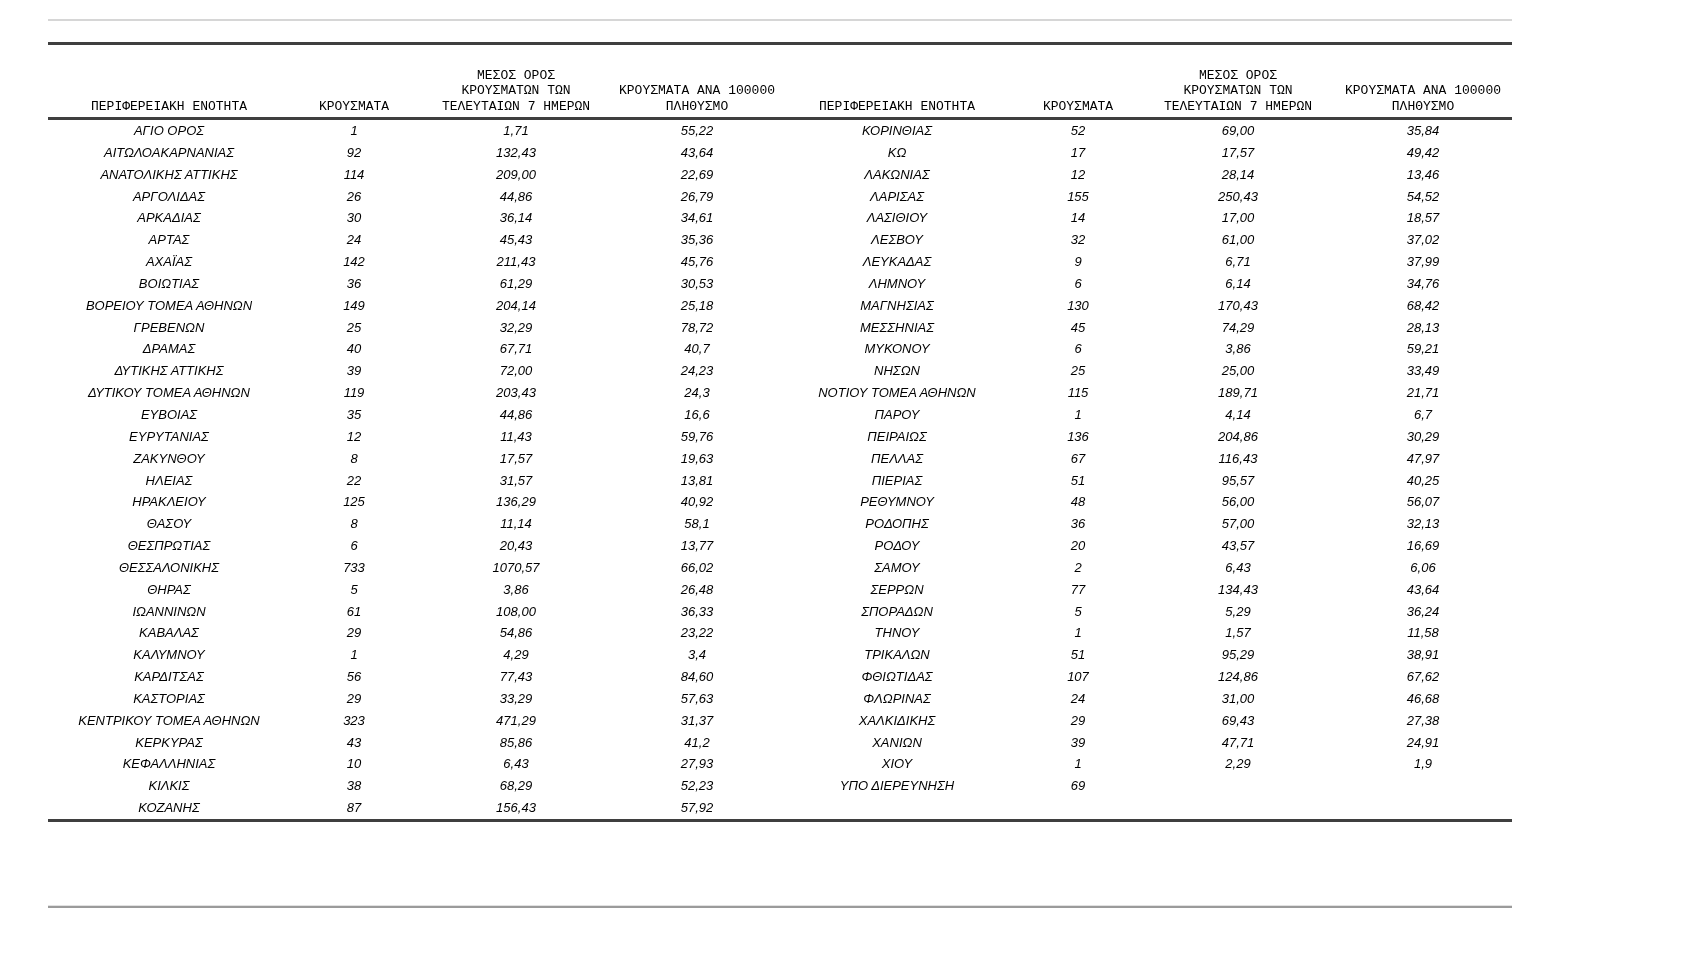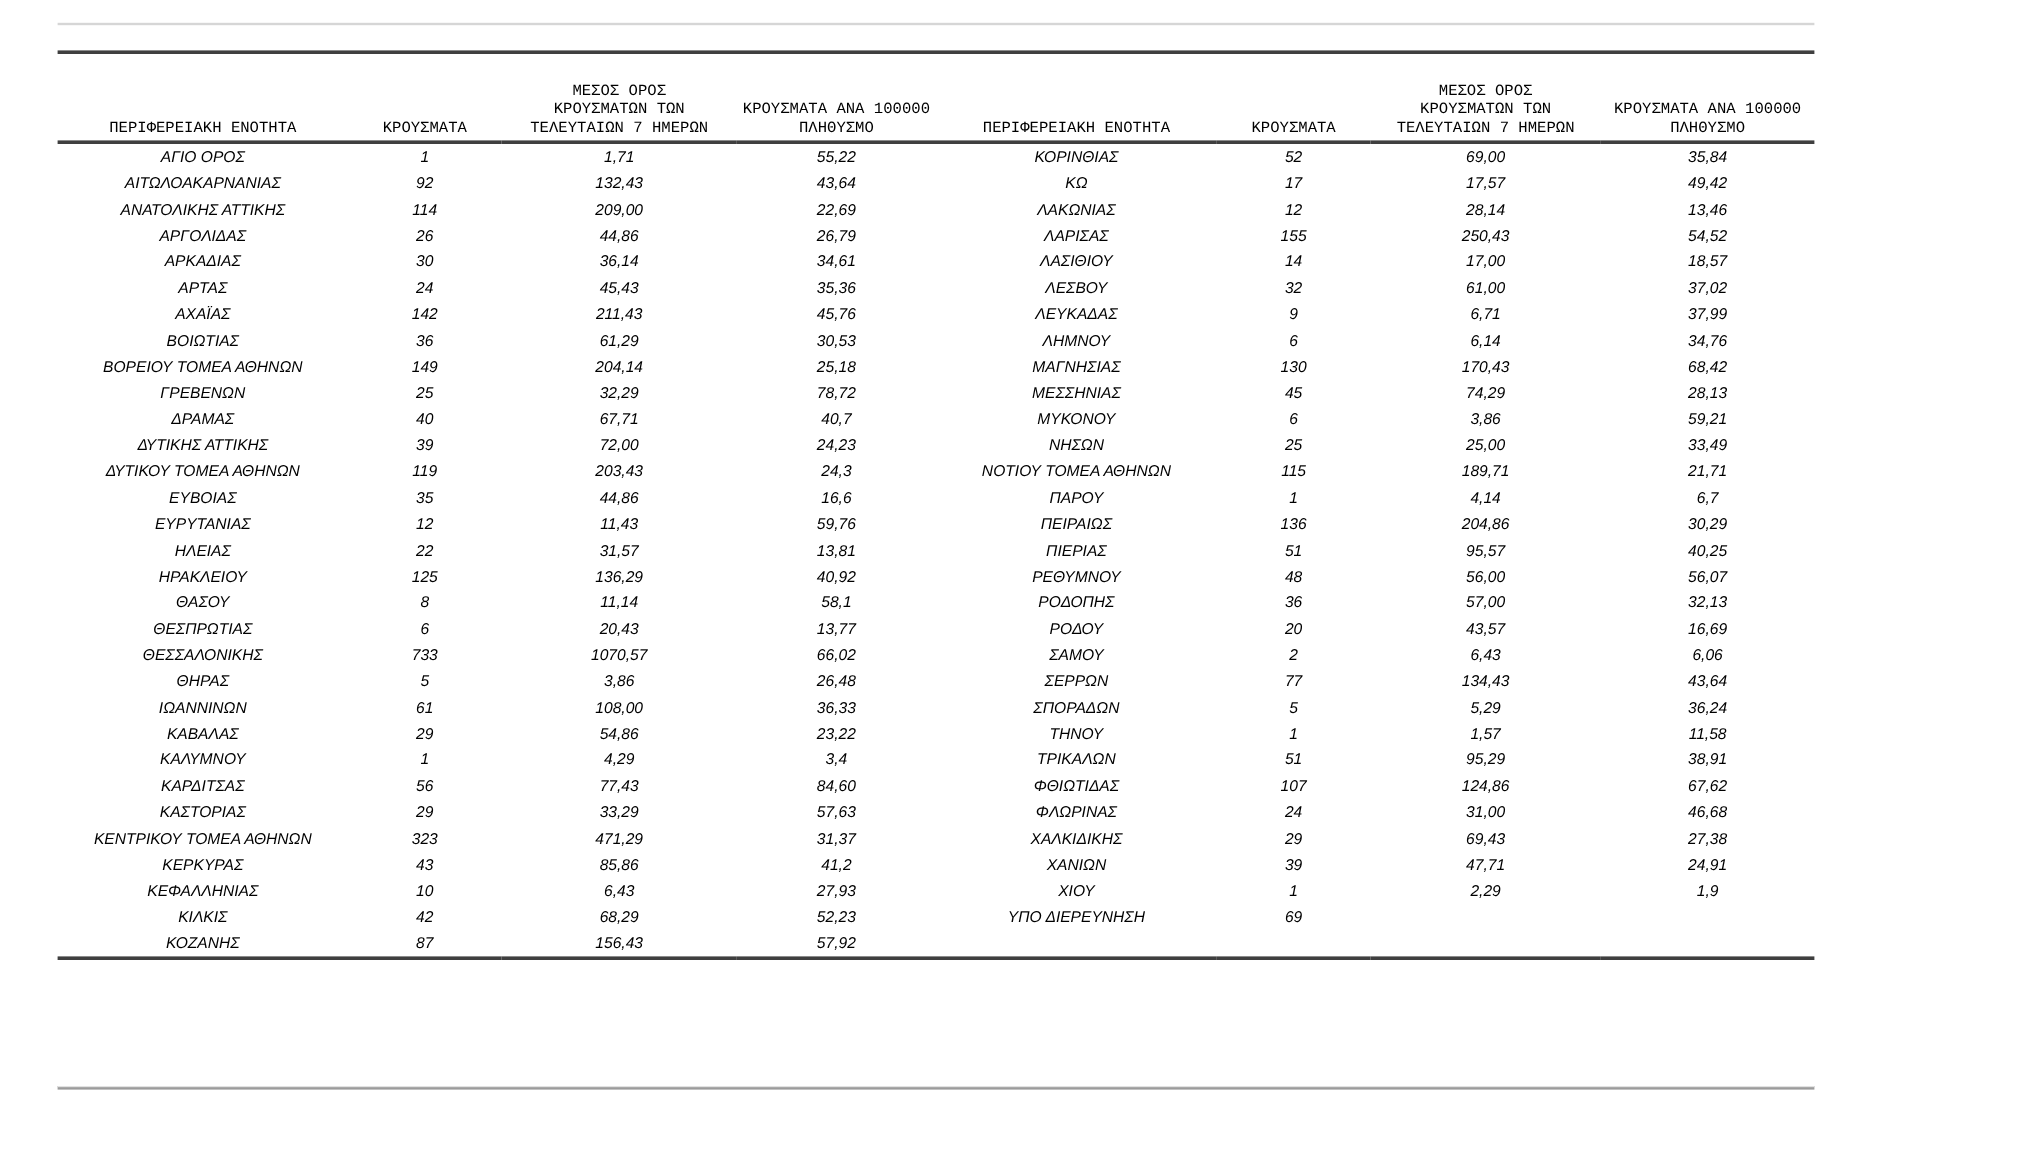--- a/index.html
+++ b/index.html
@@ -236,20 +236,30 @@
         <td>ΕΥΡΥΤΑΝΙΑΣ</td>
         <td>12</td>
         <td>11,43</td>
         <td>59,76</td>
         <td>ΠΕΙΡΑΙΩΣ</td>
         <td>136</td>
         <td>204,86</td>
         <td>30,29</td>
       </tr>
       <tr>
+        <td>ΖΑΚΥΝΘΟΥ</td>
+        <td>8</td>
+        <td>17,57</td>
+        <td>19,63</td>
+        <td>ΠΕΛΛΑΣ</td>
+        <td>67</td>
+        <td>116,43</td>
+        <td>47,97</td>
+      </tr>
+      <tr>
         <td>ΗΛΕΙΑΣ</td>
         <td>22</td>
         <td>31,57</td>
         <td>13,81</td>
         <td>ΠΙΕΡΙΑΣ</td>
         <td>51</td>
         <td>95,57</td>
         <td>40,25</td>
       </tr>
       <tr>
@@ -377,21 +387,21 @@
         <td>10</td>
         <td>6,43</td>
         <td>27,93</td>
         <td>ΧΙΟΥ</td>
         <td>1</td>
         <td>2,29</td>
         <td>1,9</td>
       </tr>
       <tr>
         <td>ΚΙΛΚΙΣ</td>
-        <td>42</td>
+        <td>38</td>
         <td>68,29</td>
         <td>52,23</td>
         <td>ΥΠΟ ΔΙΕΡΕΥΝΗΣΗ</td>
         <td>69</td>
         <td></td>
         <td></td>
       </tr>
       <tr>
         <td>ΚΟΖΑΝΗΣ</td>
         <td>87</td>

